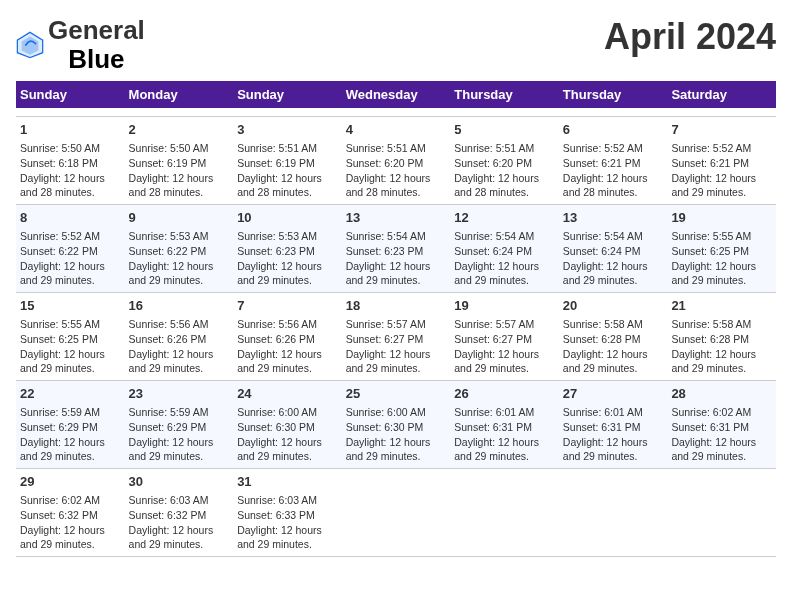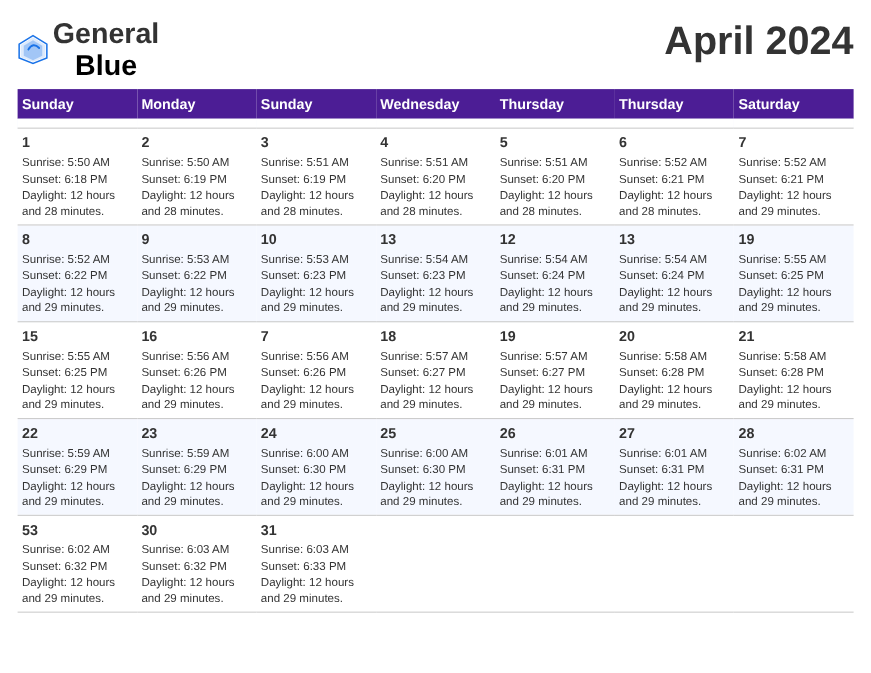--- a/index.html
+++ b/index.html
@@ -159,21 +159,21 @@
       <tr>
         <td><span class="day-num">22</span><span>Sunrise: 5:59 AM</span><br><span>Sunset: 6:29 PM</span><br><span>Daylight: 12 hours and 29 minutes.</span></td>
         <td><span class="day-num">23</span><span>Sunrise: 5:59 AM</span><br><span>Sunset: 6:29 PM</span><br><span>Daylight: 12 hours and 29 minutes.</span></td>
         <td><span class="day-num">24</span><span>Sunrise: 6:00 AM</span><br><span>Sunset: 6:30 PM</span><br><span>Daylight: 12 hours and 29 minutes.</span></td>
         <td><span class="day-num">25</span><span>Sunrise: 6:00 AM</span><br><span>Sunset: 6:30 PM</span><br><span>Daylight: 12 hours and 29 minutes.</span></td>
         <td><span class="day-num">26</span><span>Sunrise: 6:01 AM</span><br><span>Sunset: 6:31 PM</span><br><span>Daylight: 12 hours and 29 minutes.</span></td>
         <td><span class="day-num">27</span><span>Sunrise: 6:01 AM</span><br><span>Sunset: 6:31 PM</span><br><span>Daylight: 12 hours and 29 minutes.</span></td>
         <td><span class="day-num">28</span><span>Sunrise: 6:02 AM</span><br><span>Sunset: 6:31 PM</span><br><span>Daylight: 12 hours and 29 minutes.</span></td>
       </tr>
       <tr>
-        <td><span class="day-num">53</span><span>Sunrise: 6:02 AM</span><br><span>Sunset: 6:32 PM</span><br><span>Daylight: 12 hours and 29 minutes.</span></td>
+        <td><span class="day-num">29</span><span>Sunrise: 6:02 AM</span><br><span>Sunset: 6:32 PM</span><br><span>Daylight: 12 hours and 29 minutes.</span></td>
         <td><span class="day-num">30</span><span>Sunrise: 6:03 AM</span><br><span>Sunset: 6:32 PM</span><br><span>Daylight: 12 hours and 29 minutes.</span></td>
         <td><span class="day-num">31</span><span>Sunrise: 6:03 AM</span><br><span>Sunset: 6:33 PM</span><br><span>Daylight: 12 hours and 29 minutes.</span></td>
         <td class="cell-empty"></td>
         <td class="cell-empty"></td>
         <td class="cell-empty"></td>
         <td class="cell-empty"></td>
       </tr>
     </tbody>
 </table>
 

